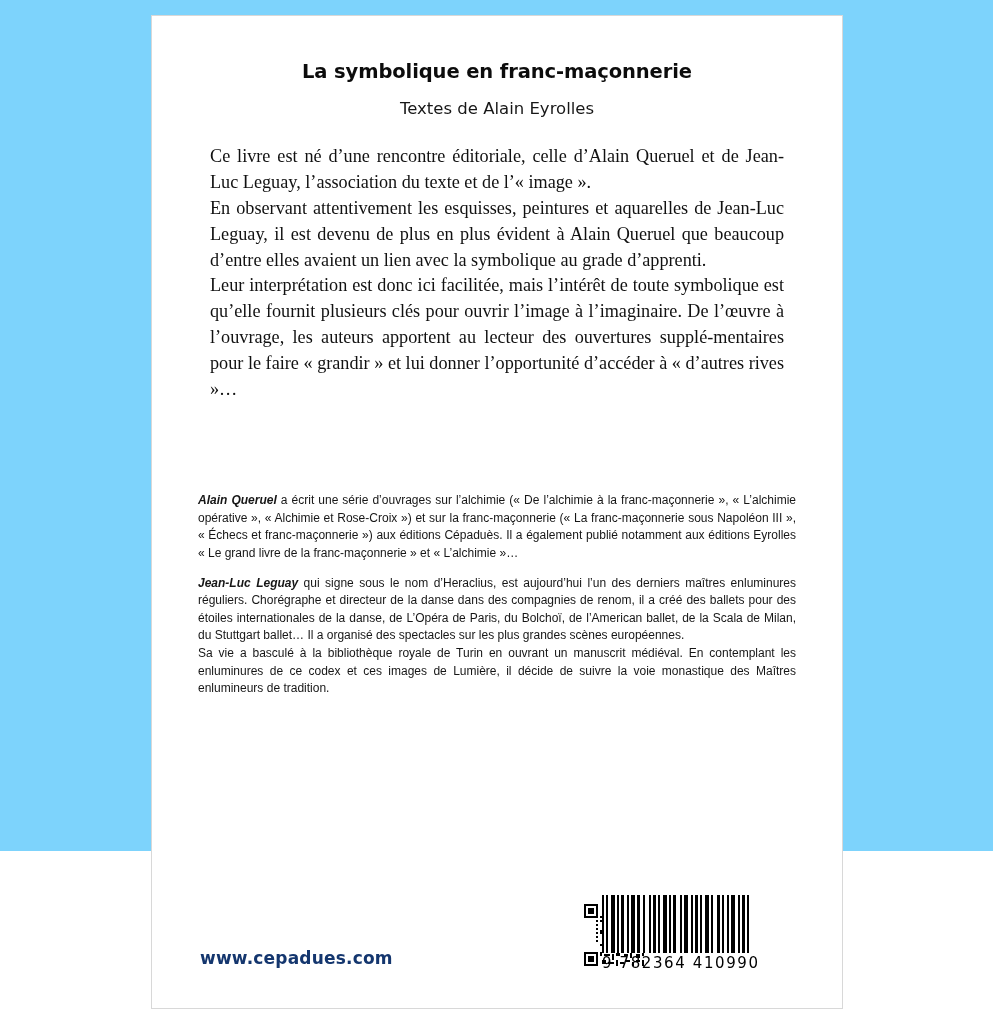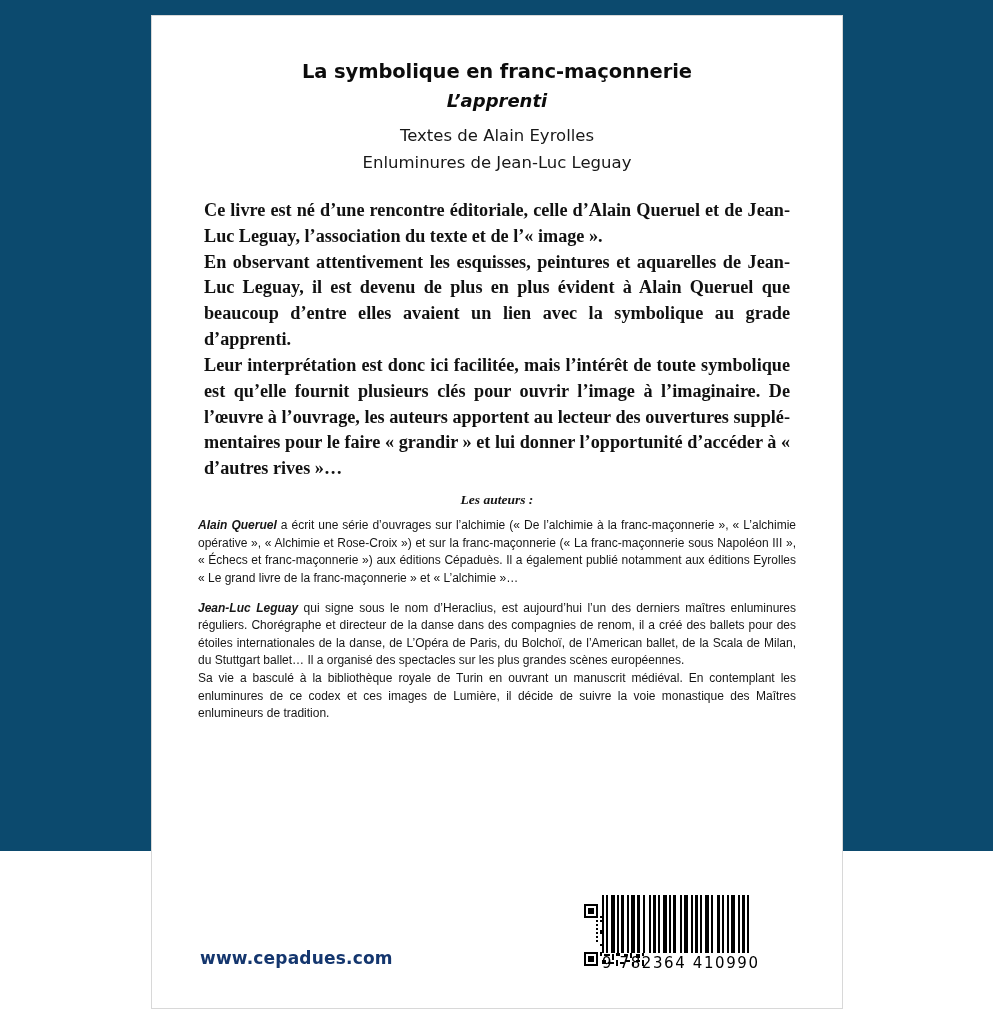--- a/index.html
+++ b/index.html
@@ -11,21 +11,21 @@
     width: 993px;
     height: 1024px;
     font-family: "Liberation Serif", serif;
     color: #111111;
     overflow: hidden;
   }
   .page {
     position: relative;
     width: 993px;
     height: 851px;
-    background: #0c4a6e;
+    background: #7dd3fc;
   }
   
   .cover {
     position: absolute;
     left: 151px;
     top: 15px;
     width: 692px;
     height: 994px;
     background: #ffffff;
     border: 1px solid #d8d8d8;
@@ -74,21 +74,21 @@
   .blurb {
     margin-top: 22px;
     font-family: "Liberation Serif", serif;
     font-size: 18.2px;
     line-height: 1.42;
     text-align: justify;
     text-justify: inter-word;
     color: #111111;
     hyphens: manual;
   }
-  .blurb p { margin: 6px; font-weight: bold; }
+  .blurb p { margin: 12px; }
 
   
   .authors {
     position: absolute;
     left: 46px;
     right: 46px;
     top: 476px;
   }
   .authors-heading {
     text-align: center;
@@ -187,31 +187,28 @@
 </style>
 </head>
 <body>
 
 <div class="page">
   <div class="cover">
     <div class="inner">
 
       <div class="title-block">
         <div class="title-main">La symbolique en franc-maçonnerie</div>
-        <div class="title-sub">L’apprenti</div>
         <div class="credit">Textes de Alain Eyrolles</div>
-        <div class="credit second">Enluminures de Jean-Luc Leguay</div>
       </div>
 
       <div class="blurb">
         <p>Ce livre est né d’une rencontre éditoriale, celle d’Alain Queruel et de Jean-Luc Leguay, l’association du texte et de l’« image ». <span style="display: block; height: 0px;"></span>En observant attentivement les esquisses, peintures et aquarelles de Jean-Luc Leguay, il est devenu de plus en plus évident à Alain Queruel que beaucoup d’entre elles avaient un lien avec la symbolique au grade d’apprenti. <span style="display: block; height: 0px;"></span>Leur interprétation est donc ici facilitée, mais l’intérêt de toute symbolique est qu’elle fournit plusieurs clés pour ouvrir l’image à l’imaginaire. De l’œuvre à l’ouvrage, les auteurs apportent au lecteur des ouvertures supplé-mentaires pour le faire « grandir » et lui donner l’opportunité d’accéder à « d’autres rives »…</p>
       </div>
 
       <div class="authors">
-        <div class="authors-heading">Les auteurs :</div>
 
         <p class="author-p">
           <span class="author-name">Alain Queruel</span><span> a écrit une série d’ouvrages sur l’alchimie (« De l’alchimie à la franc-maçonnerie », « L’alchimie opérative », « Alchimie et Rose-Croix ») et sur la franc-maçonnerie (« La franc-maçonnerie sous Napoléon III », « Échecs et franc-maçonnerie ») aux éditions Cépaduès. Il a également publié notamment aux éditions Eyrolles « Le grand livre de la franc-maçonnerie » et « L’alchimie »…</span>
         </p>
 
         <p class="author-p">
           <span class="author-name">Jean-Luc Leguay</span><span> qui signe sous le nom d’Heraclius, est aujourd’hui l’un des derniers maîtres enluminures réguliers. Chorégraphe et directeur de la danse dans des compagnies de renom, il a créé des ballets pour des étoiles internationales de la danse, de L’Opéra de Paris, du Bolchoï, de l’American ballet, de la Scala de Milan, du Stuttgart ballet… Il a organisé des spectacles sur les plus grandes scènes européennes. <span style="display: block; height: 0px;"></span>Sa vie a basculé à la bibliothèque royale de Turin en ouvrant un manuscrit médiéval. En contemplant les enluminures de ce codex et ces images de Lumière, il décide de suivre la voie monastique des Maîtres enlumineurs de tradition.</span>
         </p>
       </div>
 

